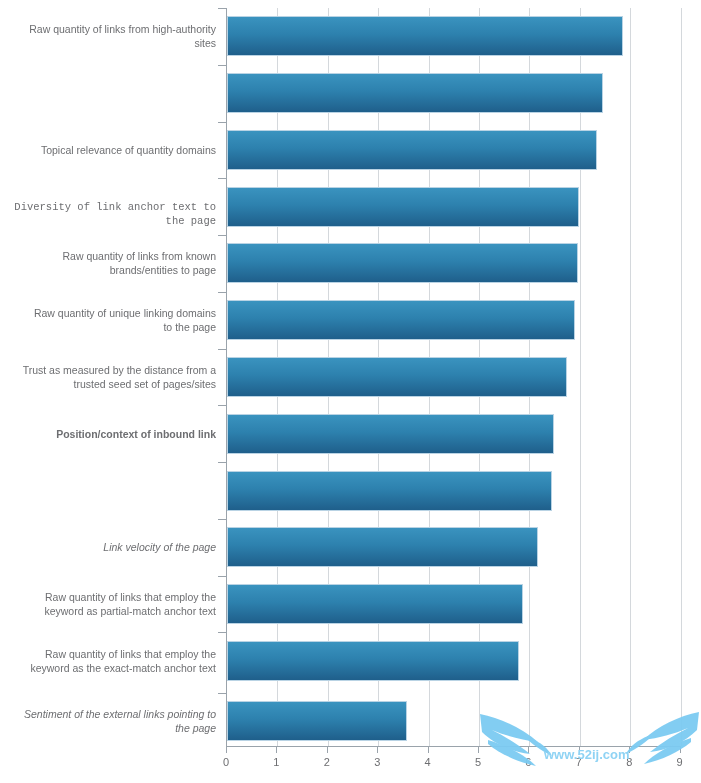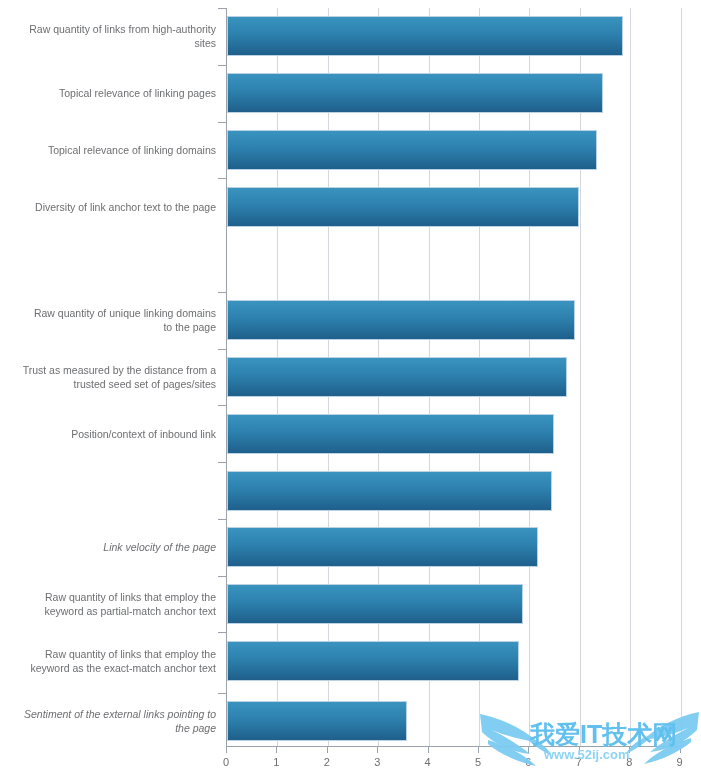--- a/index.html
+++ b/index.html
@@ -165,46 +165,51 @@
 
   <div class="rows" id="rows">
       <div class="row" style="top: 0px; height: 56.7692px;">
         <div class="tickmark" style="top: 0px;"></div>
         <div class="row-label" style="top: 14.3846px;">Raw quantity of links from high-authority
 sites</div>
         <div class="bar" title="7.85" style="top: 8.38462px; width: 395.64px;"></div>
       </div>
       <div class="row" style="top: 56.7692px; height: 56.7692px;">
         <div class="tickmark" style="top: 0px;"></div>
-        <div class="row-label" style="top: 21.3846px;">Topical relevance of linking pages</div>
         <div class="bar" title="7.47" style="top: 8.38462px; width: 376.488px;"></div>
       </div>
       <div class="row" style="top: 113.538px; height: 56.7692px;">
         <div class="tickmark" style="top: 0px;"></div>
-        <div class="row-label" style="top: 21.3846px;">Topical relevance of linking domains</div>
+        <div class="row-label" style="top: 21.3846px;">Topical relevance of quantity domains</div>
         <div class="bar" title="7.34" style="top: 8.38462px; width: 369.936px;"></div>
       </div>
-      <div class="row" style="top: 170.308px; height: 56.7692px;">
+      <div class="row" style="top: 170.308px; height: 56.7692px; font-family: Liberation Mono, monospace;">
         <div class="tickmark" style="top: 0px;"></div>
         <div class="row-label" style="top: 21.3846px;">Diversity of link anchor text to the page</div>
         <div class="bar" title="6.98" style="top: 8.38462px; width: 351.792px;"></div>
+      </div>
+      <div class="row" style="top: 227.077px; height: 56.7692px;">
+        <div class="tickmark" style="top: 0px;"></div>
+        <div class="row-label" style="top: 14.3846px;">Raw quantity of links from known
+brands/entities to page</div>
+        <div class="bar" title="6.96" style="top: 8.38462px; width: 350.784px;"></div>
       </div>
       <div class="row" style="top: 340.615px; height: 56.7692px;">
         <div class="tickmark" style="top: 0px;"></div>
         <div class="row-label" style="top: 14.3846px;">Trust as measured by the distance from a
 trusted seed set of pages/sites</div>
         <div class="bar" title="6.74" style="top: 8.38462px; width: 339.696px;"></div>
       </div>
       <div class="row" style="top: 283.846px; height: 56.7692px;">
         <div class="tickmark" style="top: 0px;"></div>
         <div class="row-label" style="top: 14.3846px;">Raw quantity of unique linking domains
 to the page</div>
         <div class="bar" title="6.9" style="top: 8.38462px; width: 347.76px;"></div>
       </div>
-      <div class="row" style="top: 397.385px; height: 56.7692px;">
+      <div class="row" style="top: 397.385px; height: 56.7692px; font-weight: bold;">
         <div class="tickmark" style="top: 0px;"></div>
         <div class="row-label" style="top: 21.3846px;">Position/context of inbound link</div>
         <div class="bar" title="6.49" style="top: 8.38462px; width: 327.096px;"></div>
       </div>
       <div class="row" style="top: 454.154px; height: 56.7692px;">
         <div class="tickmark" style="top: 0px;"></div>
         <div class="bar" title="6.45" style="top: 8.38462px; width: 325.08px;"></div>
       </div>
       <div class="row" style="top: 510.923px; height: 56.7692px; font-style: italic;">
         <div class="tickmark" style="top: 0px;"></div>
@@ -259,17 +264,16 @@
     <svg class="wm-wing" width="223" height="93" viewBox="0 0 223 93">
       <g fill="#7ccbf2" opacity="0.95">
         <path d="M2 24 C22 28, 44 38, 60 52 C44 50, 28 46, 14 40 C26 46, 40 54, 52 64 C34 62, 16 54, 4 42 Z"></path>
         <path d="M10 50 C30 56, 48 66, 58 76 C40 72, 22 64, 10 54 Z"></path>
         <path d="M52 48 C62 52, 70 58, 74 66 C62 60, 54 54, 48 48 Z"></path>
         <path d="M221 22 C201 26, 180 36, 165 50 C181 48, 196 44, 210 38 C198 44, 184 52, 172 62 C190 60, 207 52, 219 40 Z"></path>
         <path d="M213 48 C193 54, 176 64, 166 74 C184 70, 201 62, 213 52 Z"></path>
         <path d="M170 46 C160 50, 152 56, 148 64 C160 58, 168 52, 174 46 Z"></path>
       </g>
     </svg>
-    <div class="wm-text">我爱IT技术网</div>
     <div class="wm-sub">www.52ij.com</div>
   </div>
 
 </div>
 
 </body></html>

